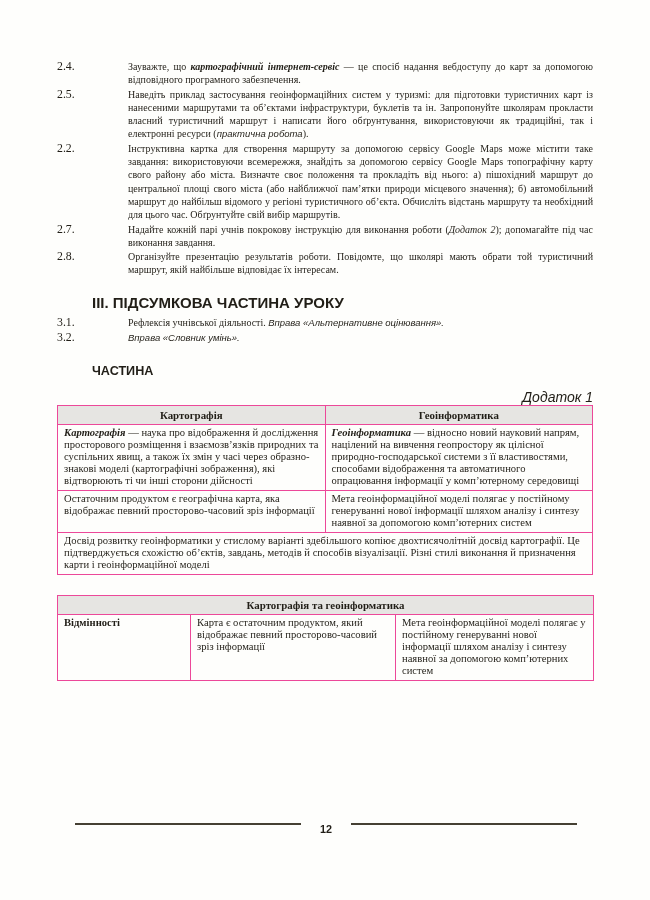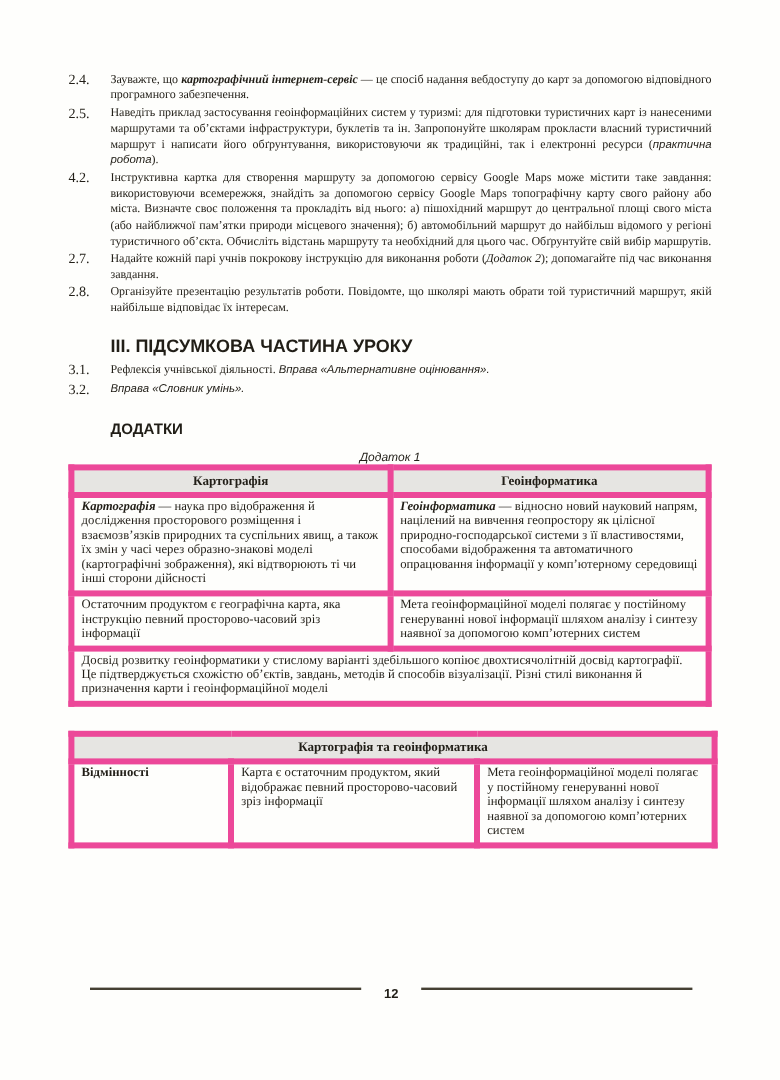--- a/index.html
+++ b/index.html
@@ -6,57 +6,57 @@
   body{
     width:650px;height:900px;overflow:hidden;
     background:#fefefc;color:#211e17;
     font-family:"Liberation Serif","DejaVu Serif",serif;
   }
   .page{position:relative;width:650px;height:900px;}
   .content{position:absolute;left:57px;top:60px;width:536px;}
 
   
   .plist{margin:0;padding:0;list-style:none;}
-  .plist li{display:flex;margin:0 0 1px 0;}
+  .plist li{display:flex;margin:0 0 1px 0;gap:36px;}
   .pnum{flex:0 0 35px;font-size:11.8px;line-height:13.3px;}
   .ptext{flex:1;font-size:10px;line-height:13.3px;text-align:justify;}
   .sublist .ptext{text-align:left;}
   .sublist li{margin:0 0 2px 0;}
 
   .run-bi{font-weight:bold;font-style:italic;}
   .run-i{font-style:italic;}
   .run-si{font-style:italic;font-family:"Liberation Sans","DejaVu Sans",sans-serif;font-size:0.95em;}
 
   .section-heading{
     font-family:"Liberation Sans","DejaVu Sans",sans-serif;
     font-weight:bold;font-size:15px;line-height:14px;
     margin:19px 0 6px 35px;
   }
   .appendices-heading{
     font-family:"Liberation Sans","DejaVu Sans",sans-serif;
     font-weight:bold;font-size:12.6px;line-height:14px;
     margin:20px 0 0 35px;
   }
   .appendix-ref{
-    text-align:center;
+    text-align:right;
     font-family:"Liberation Sans","DejaVu Sans",sans-serif;
-    font-style:italic;font-size:10px;margin-top:11px;
+    font-style:italic;font-size:14px;margin-top:11px;
   }
   .table-title{
     font-family:"Liberation Sans","DejaVu Sans",sans-serif;
     font-weight:bold;font-size:11.8px;
     margin:12px 0 5px 28px;
   }
 
   table{
     width:536px;border-collapse:collapse;table-layout:fixed;
     font-size:10.6px;line-height:12px;
   }
   th,td{
-    border:5px solid #ec4899;
+    border:1px solid #ec4899;
     padding:2px 6px 3px 6px;
     vertical-align:top;text-align:left;
   }
   th{
     background:#e6e5e2;font-weight:bold;text-align:center;
     font-size:10.9px;padding:3px 4px;
   }
   .tbl2{margin-top:20px;}
   .tbl2 col.c1{width:133px;}
   .tbl2 col.c2{width:205px;}
@@ -82,21 +82,21 @@
     <ol class="plist">
       <li>
         <span class="pnum">2.4.</span>
         <div class="ptext"><span>Зауважте, що </span><span class="run-bi">картографічний інтернет-сервіс</span><span> — це спосіб надання вебдоступу до карт за допомогою відповідного програмного забезпечення.</span></div>
       </li>
       <li>
         <span class="pnum">2.5.</span>
         <div class="ptext"><span>Наведіть приклад застосування геоінформаційних систем у туризмі: для підготовки туристичних карт із нанесеними маршрутами та об’єктами інфраструктури, буклетів та ін. Запропонуйте школярам прокласти власний туристичний маршрут і написати його обґрунтування, використовуючи як традиційні, так і електронні ресурси (</span><span class="run-si">практична робота</span><span>).</span></div>
       </li>
       <li>
-        <span class="pnum">4.2.</span>
+        <span class="pnum">2.2.</span>
         <div class="ptext"><span>Інструктивна картка для створення маршруту за допомогою сервісу Google Maps може містити таке завдання: використовуючи всемережжя, знайдіть за допомогою сервісу Google Maps топографічну карту свого району або міста. Визначте своє положення та прокладіть від нього: а) пішохідний маршрут до центральної площі свого міста (або найближчої пам’ятки природи місцевого значення); б) автомобільний маршрут до найбільш відомого у регіоні туристичного об’єкта. Обчисліть відстань маршруту та необхідний для цього час. Обґрунтуйте свій вибір маршрутів.</span></div>
       </li>
       <li>
         <span class="pnum">2.7.</span>
         <div class="ptext"><span>Надайте кожній парі учнів покрокову інструкцію для виконання роботи (</span><span class="run-i">Додаток 2</span><span>); допомагайте під час виконання завдання.</span></div>
       </li>
       <li>
         <span class="pnum">2.8.</span>
         <div class="ptext"><span>Організуйте презентацію результатів роботи. Повідомте, що школярі мають обрати той туристичний маршрут, якій найбільше відповідає їх інтересам.</span></div>
       </li>
@@ -108,39 +108,39 @@
       <li>
         <span class="pnum">3.1.</span>
         <div class="ptext"><span>Рефлексія учнівської діяльності. </span><span class="run-si">Вправа «Альтернативне оцінювання».</span></div>
       </li>
       <li>
         <span class="pnum">3.2.</span>
         <div class="ptext"><span class="run-si">Вправа «Словник умінь».</span></div>
       </li>
     </ol>
 
-    <h2 class="appendices-heading">ДОДАТКИ</h2>
+    <h2 class="appendices-heading">ЧАСТИНА</h2>
 
     <div class="appendix-ref">Додаток 1</div>
 
 
     <table class="tbl1">
       <thead>
         <tr>
           <th>Картографія</th>
           <th>Геоінформатика</th>
         </tr>
       </thead>
       <tbody>
         <tr>
           <td><span class="run-bi">Картографія</span><span> — наука про відображення й дослідження просторового розміщення і взаємозв’язків природних та суспільних явищ, а також їх змін у часі через образно-знакові моделі (картографічні зображення), які відтворюють ті чи інші сторони дійсності</span></td>
           <td><span class="run-bi">Геоінформатика</span><span> — відносно новий науковий напрям, націлений на вивчення геопростору як цілісної природно-господарської системи з її властивостями, способами відображення та автоматичного опрацювання інформації у комп’ютерному середовищі</span></td>
         </tr>
         <tr>
-          <td>Остаточним продуктом є географічна карта, яка інструкцію певний просторово-часовий зріз інформації</td>
+          <td>Остаточним продуктом є географічна карта, яка відображає певний просторово-часовий зріз інформації</td>
           <td>Мета геоінформаційної моделі полягає у постійному генеруванні нової інформації шляхом аналізу і синтезу наявної за допомогою комп’ютерних систем</td>
         </tr>
         <tr>
           <td colspan="2">Досвід розвитку геоінформатики у стислому варіанті здебільшого копіює двохтисячолітній досвід картографії. Це підтверджується схожістю об’єктів, завдань, методів й способів візуалізації. Різні стилі виконання й призначення карти і геоінформаційної моделі</td>
         </tr>
       </tbody>
     </table>
 
     <table class="tbl2">
       <colgroup>

